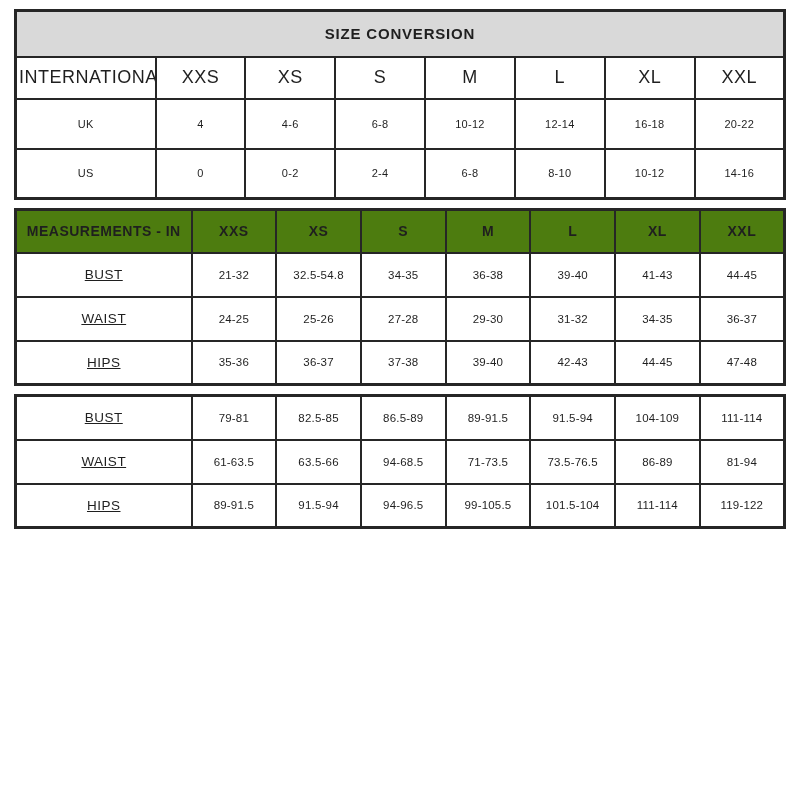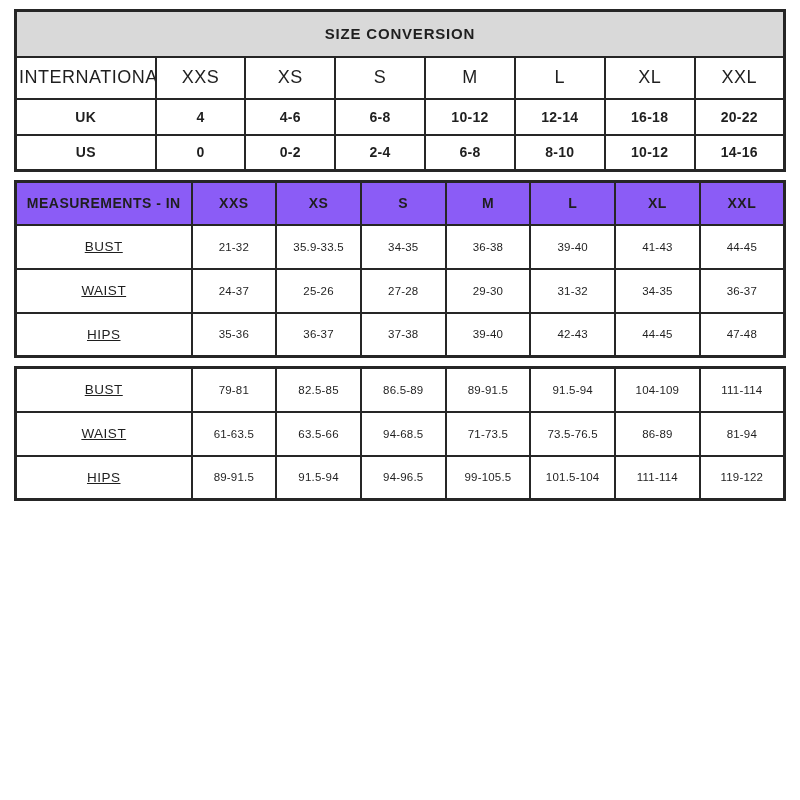--- a/index.html
+++ b/index.html
@@ -49,26 +49,26 @@
   }
 
   
   table.conv col.c-first { width: 140px; }
   table.conv .header-row td {
     height: 42px;
     font-size: 18px;
     font-weight: 400;
     letter-spacing: 0.5px;
   }
-  table.conv .data-row td { height: 36px; font-size: 14px; letter-spacing: 0.3px; font-weight: bold; }
+  table.conv .data-row td { height: 50px; font-size: 11px; letter-spacing: 0.3px; }
 
   
   table.meas col.c-first { width: 176px; }
   table.meas .header-row td {
-    background: #8b5cf6;
+    background: #4d7c0f;
     height: 43px;
     font-size: 14px;
     font-weight: 700;
     letter-spacing: 0.5px;
   }
   table.meas .data-row td { height: 44px; }
   table.meas .data-row td.label-cell { font-size: 13.5px; letter-spacing: 0.5px; text-decoration: underline; }
   table.meas .data-row td.value-cell { font-size: 11.5px; letter-spacing: 0.2px; }
 </style>
 </head>
@@ -145,30 +145,30 @@
           <td>XS</td>
           <td>S</td>
           <td>M</td>
           <td>L</td>
           <td>XL</td>
           <td>XXL</td>
         </tr>
         <tr class="data-row">
           <td class="label-cell">BUST</td>
           <td class="value-cell">21-32</td>
-          <td class="value-cell">35.9-33.5</td>
+          <td class="value-cell">32.5-54.8</td>
           <td class="value-cell">34-35</td>
           <td class="value-cell">36-38</td>
           <td class="value-cell">39-40</td>
           <td class="value-cell">41-43</td>
           <td class="value-cell">44-45</td>
         </tr>
         <tr class="data-row">
           <td class="label-cell">WAIST</td>
-          <td class="value-cell">24-37</td>
+          <td class="value-cell">24-25</td>
           <td class="value-cell">25-26</td>
           <td class="value-cell">27-28</td>
           <td class="value-cell">29-30</td>
           <td class="value-cell">31-32</td>
           <td class="value-cell">34-35</td>
           <td class="value-cell">36-37</td>
         </tr>
         <tr class="data-row">
           <td class="label-cell">HIPS</td>
           <td class="value-cell">35-36</td>

